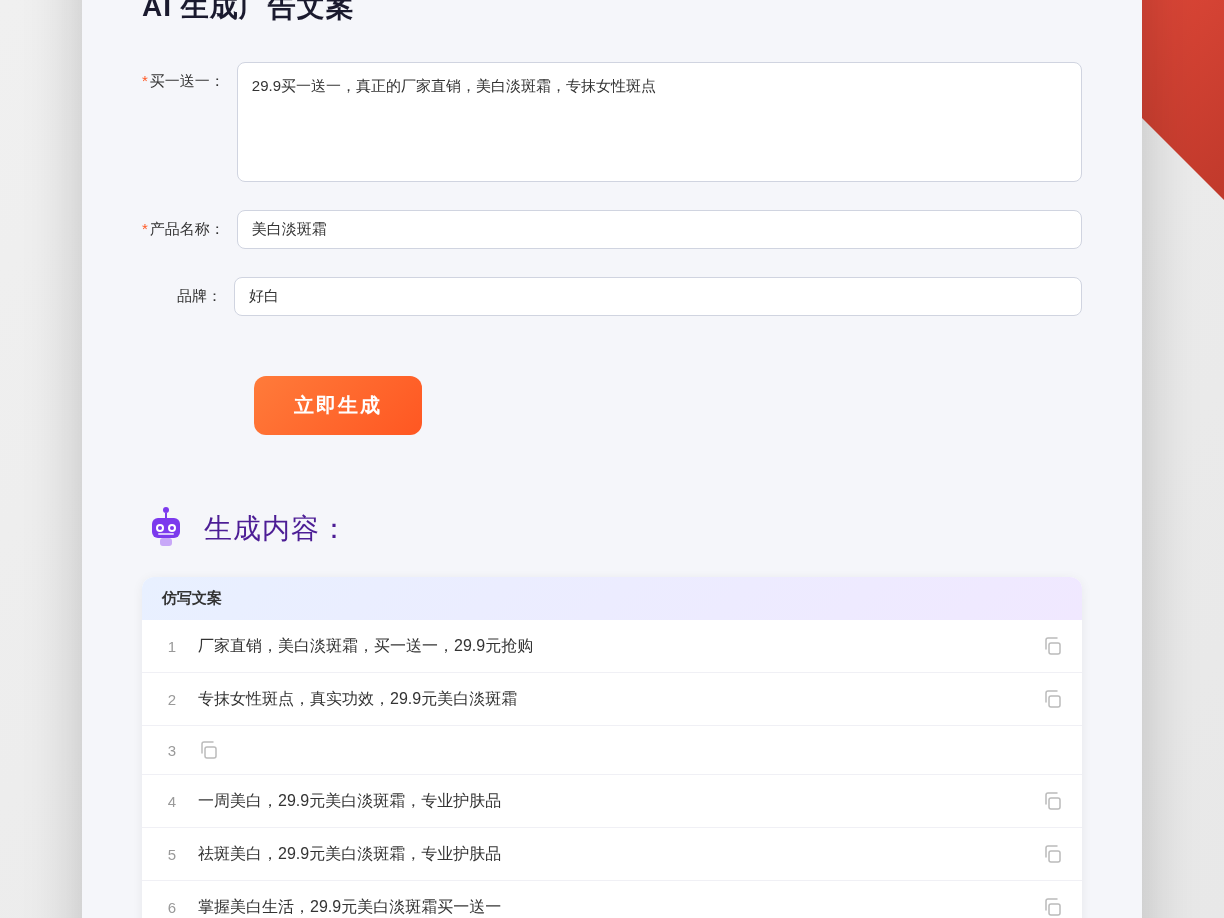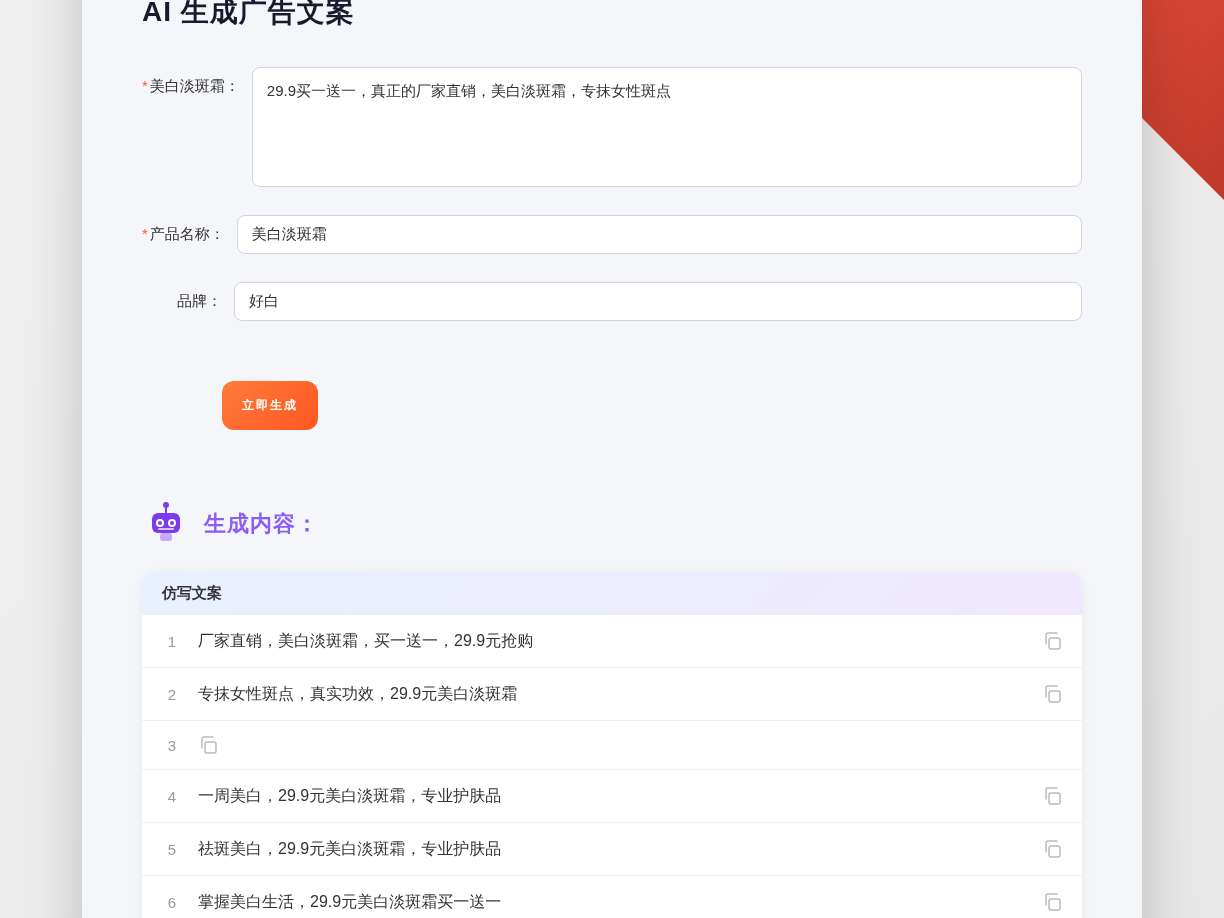--- a/index.html
+++ b/index.html
@@ -162,27 +162,27 @@
       resize: none;
     }
 
     .form-textarea {
       height: 120px;
       line-height: 1.7;
     }
 
     .generate-btn {
       margin-top: 32px;
-      margin-left: 80px;
+      margin-left: 112px;
       background: linear-gradient(135deg, #ff7b3a, #ff5722);
       color: white;
       border: none;
       border-radius: 12px;
-      padding: 16px 20px;
-      font-size: 12px;
+      padding: 16px 40px;
+      font-size: 20px;
       font-weight: 600;
       cursor: pointer;
       letter-spacing: 2px;
       font-family: inherit;
     }
 
     
     .right-panel {
       flex: 1;
       padding-top: 10px;
@@ -197,23 +197,23 @@
 
     
     .robot-icon {
       width: 48px;
       height: 48px;
       position: relative;
       flex-shrink: 0;
     }
 
     .result-title {
-      font-size: 22px;
-      font-weight: 700;
-      color: #8b5cf6;
+      font-size: 28px;
+      font-weight: 400;
+      color: #4c1d95;
       letter-spacing: 1px;
     }
 
     
     .result-table {
       width: 100%;
       background: #fff;
       border-radius: 12px;
       overflow: hidden;
       box-shadow: 0 2px 12px rgba(0,0,0,0.06);
@@ -292,21 +292,21 @@
     </div>
   </div>
 
   <div class="browser-content">
 
     <div class="left-panel">
       <h1 class="page-title">AI 生成广告文案</h1>
 
       <div class="form-group">
         <div class="form-label">
-          <span class="required-star">*</span><span>美白淡斑霜：</span>
+          <span class="required-star">*</span><span>买一送一：</span>
         </div>
         <textarea class="form-input form-textarea" style="">29.9买一送一，真正的厂家直销，美白淡斑霜，专抹女性斑点</textarea>
       </div>
 
       <div class="form-group">
         <div class="form-label">
           <span class="required-star">*</span><span>产品名称：</span>
         </div>
         <input type="text" class="form-input" value="美白淡斑霜" style="">
       </div>

